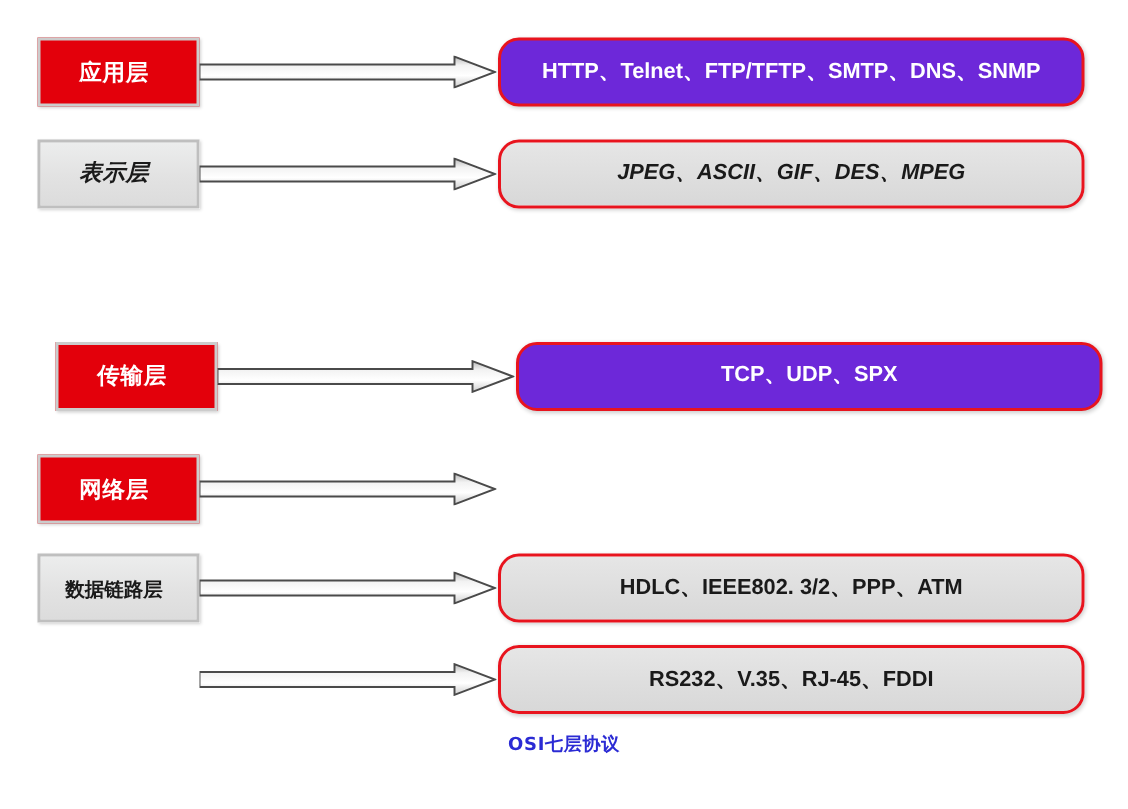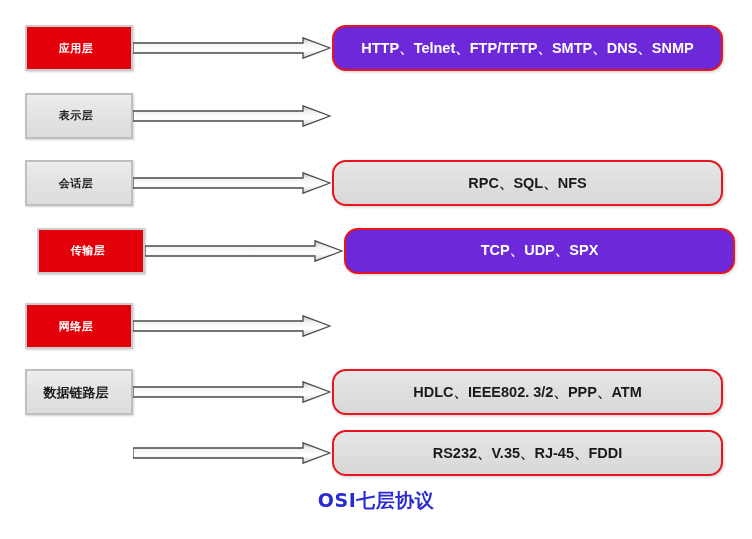--- a/index.html
+++ b/index.html
@@ -42,21 +42,21 @@
     justify-content: center;
     border: 2px solid #bfbfbf;
     background: linear-gradient(180deg, #eceded 0%, #e2e2e2 55%, #dcdcdc 100%);
     box-shadow: 1px 1px 2px rgba(0,0,0,0.18);
   }
   .layer-box.hl {
     background: #e3000b;
     border-color: #cccccc;
   }
   .layer-label {
-    font-size: 11px;
+    font-size: 15px;
     font-weight: bold;
     color: #1a1a1a;
     letter-spacing: 0.5px;
     line-height: 1;
     transform: translateX(-3px);
     white-space: nowrap;
   }
   .layer-box.hl .layer-label {
     color: #ffffff;
   }
@@ -109,21 +109,21 @@
     color: #ffffff;
   }
 
   
   #caption {
     position: absolute;
     left: 0;
     top: 488px;
     width: 752px;
     text-align: center;
-    font-size: 19px;
+    font-size: 12px;
     font-weight: bold;
     color: #2b2bd4;
     letter-spacing: 0.5px;
     font-family: "DejaVu Sans", "Liberation Sans", sans-serif;
   }
 </style>
 </head>
 <body>
 
 <div id="diagram">
@@ -146,64 +146,42 @@
         </defs>
         <path d="M0 6 L170 6 L170 0.8 L197 11 L170 21.2 L170 16 L0 16 Z" fill="url(#agrad0)" stroke="#4a4a4a" stroke-width="1.3" stroke-linejoin="miter"></path>
       </svg>
     </div>
 
     <div class="proto-box hl">
       <span class="proto-label">HTTP、Telnet、FTP/TFTP、SMTP、DNS、SNMP</span>
     </div>
 
   </div>
-    <div class="row" style="top: 92.5px;">
+    <div class="row" style="top: 92.5px; font-style: italic;">
 
     <div class="layer-box">
       <span class="layer-label">表示层</span>
     </div>
 
     <div class="arrow">
       <svg viewBox="0 0 198 22" xmlns="http://www.w3.org/2000/svg">
         <defs>
           <linearGradient id="agrad1" x1="0" y1="0" x2="0" y2="1">
             <stop offset="0%" stop-color="#b9b9b9"></stop>
             <stop offset="28%" stop-color="#f2f2f2"></stop>
             <stop offset="62%" stop-color="#ffffff"></stop>
             <stop offset="100%" stop-color="#cfcfcf"></stop>
           </linearGradient>
         </defs>
         <path d="M0 6 L170 6 L170 0.8 L197 11 L170 21.2 L170 16 L0 16 Z" fill="url(#agrad1)" stroke="#4a4a4a" stroke-width="1.3" stroke-linejoin="miter"></path>
       </svg>
     </div>
 
-
-  </div>
-    <div class="row" style="top: 160px;">
-
-    <div class="layer-box">
-      <span class="layer-label">会话层</span>
-    </div>
-
-    <div class="arrow">
-      <svg viewBox="0 0 198 22" xmlns="http://www.w3.org/2000/svg">
-        <defs>
-          <linearGradient id="agrad2" x1="0" y1="0" x2="0" y2="1">
-            <stop offset="0%" stop-color="#b9b9b9"></stop>
-            <stop offset="28%" stop-color="#f2f2f2"></stop>
-            <stop offset="62%" stop-color="#ffffff"></stop>
-            <stop offset="100%" stop-color="#cfcfcf"></stop>
-          </linearGradient>
-        </defs>
-        <path d="M0 6 L170 6 L170 0.8 L197 11 L170 21.2 L170 16 L0 16 Z" fill="url(#agrad2)" stroke="#4a4a4a" stroke-width="1.3" stroke-linejoin="miter"></path>
-      </svg>
-    </div>
-
     <div class="proto-box">
-      <span class="proto-label">RPC、SQL、NFS</span>
+      <span class="proto-label">JPEG、ASCII、GIF、DES、MPEG</span>
     </div>
 
   </div>
     <div class="row" style="top: 227.5px; margin-left: 12px;">
 
     <div class="layer-box hl">
       <span class="layer-label">传输层</span>
     </div>
 
     <div class="arrow">

